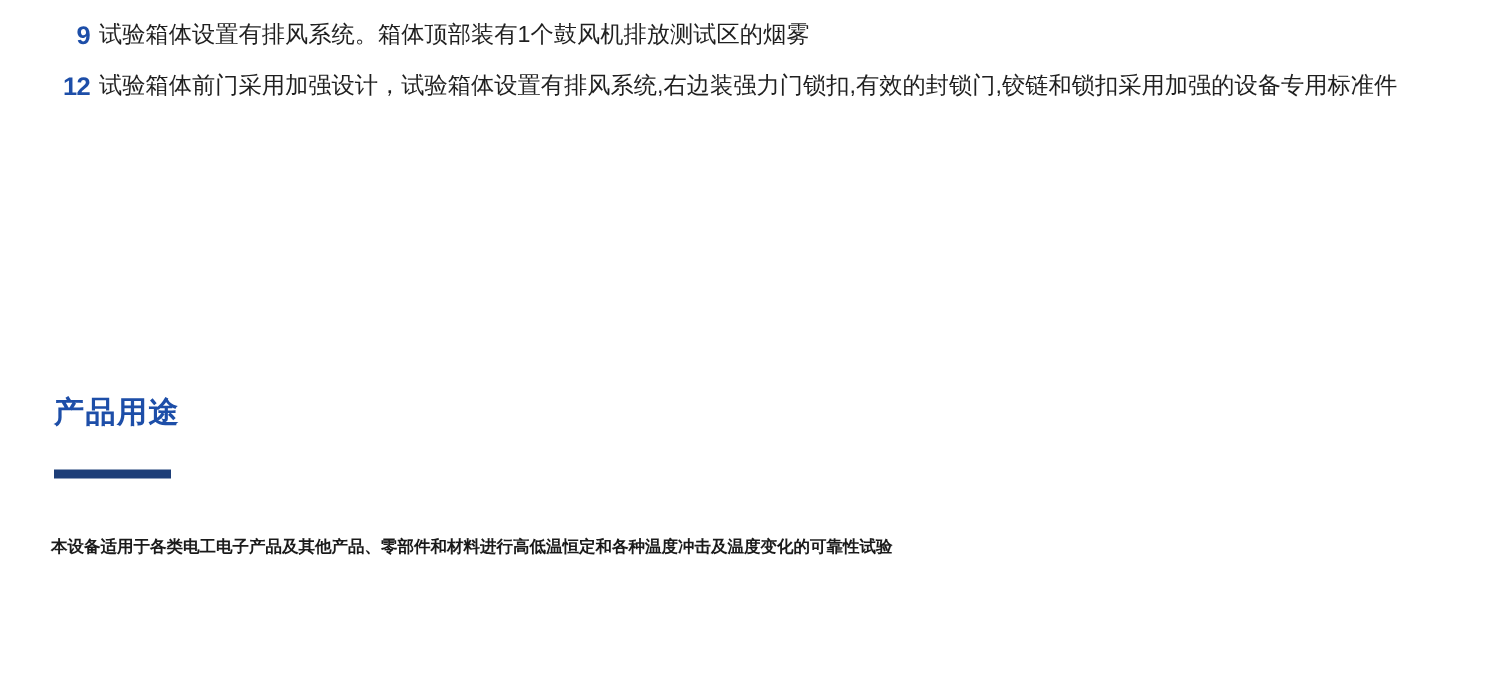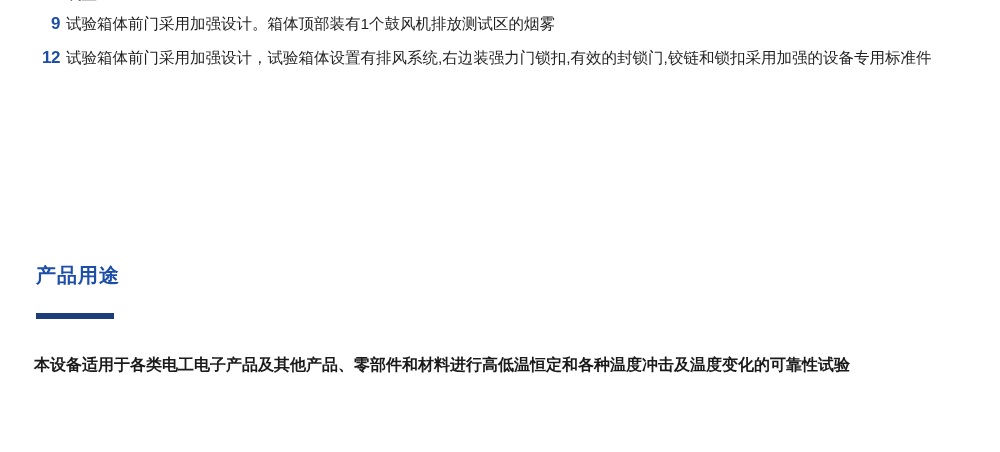--- a/index.html
+++ b/index.html
@@ -88,41 +88,41 @@
     background: #1d3e78;
     margin-top: 18px;
   }
 
   
   .section-body {
     position: absolute;
     left: 34px;
     top: 352px;
     width: 940px;
-    font-size: 16px;
+    font-size: 11px;
     font-weight: bold;
     color: #1a1a1a;
     line-height: 26px;
   }
 </style>
 </head>
 <body>
 
 <div class="page">
 
   <div class="spec-list">
 
     <div class="spec-item clipped">
       <div class="spec-num">8</div>
       <div class="spec-text">装置</div>
     </div>
 
     <div class="spec-item">
       <div class="spec-num">9</div>
-      <div class="spec-text">试验箱体前门采用加强设计。箱体顶部装有1个鼓风机排放测试区的烟雾</div>
+      <div class="spec-text">试验箱体设置有排风系统。箱体顶部装有1个鼓风机排放测试区的烟雾</div>
     </div>
 
     <div class="spec-item">
       <div class="spec-num">12</div>
       <div class="spec-text">试验箱体前门采用加强设计，试验箱体设置有排风系统,右边装强力门锁扣,有效的封锁门,铰链和锁扣采用加强的设备专用标准件</div>
     </div>
 
 
   </div>
 

